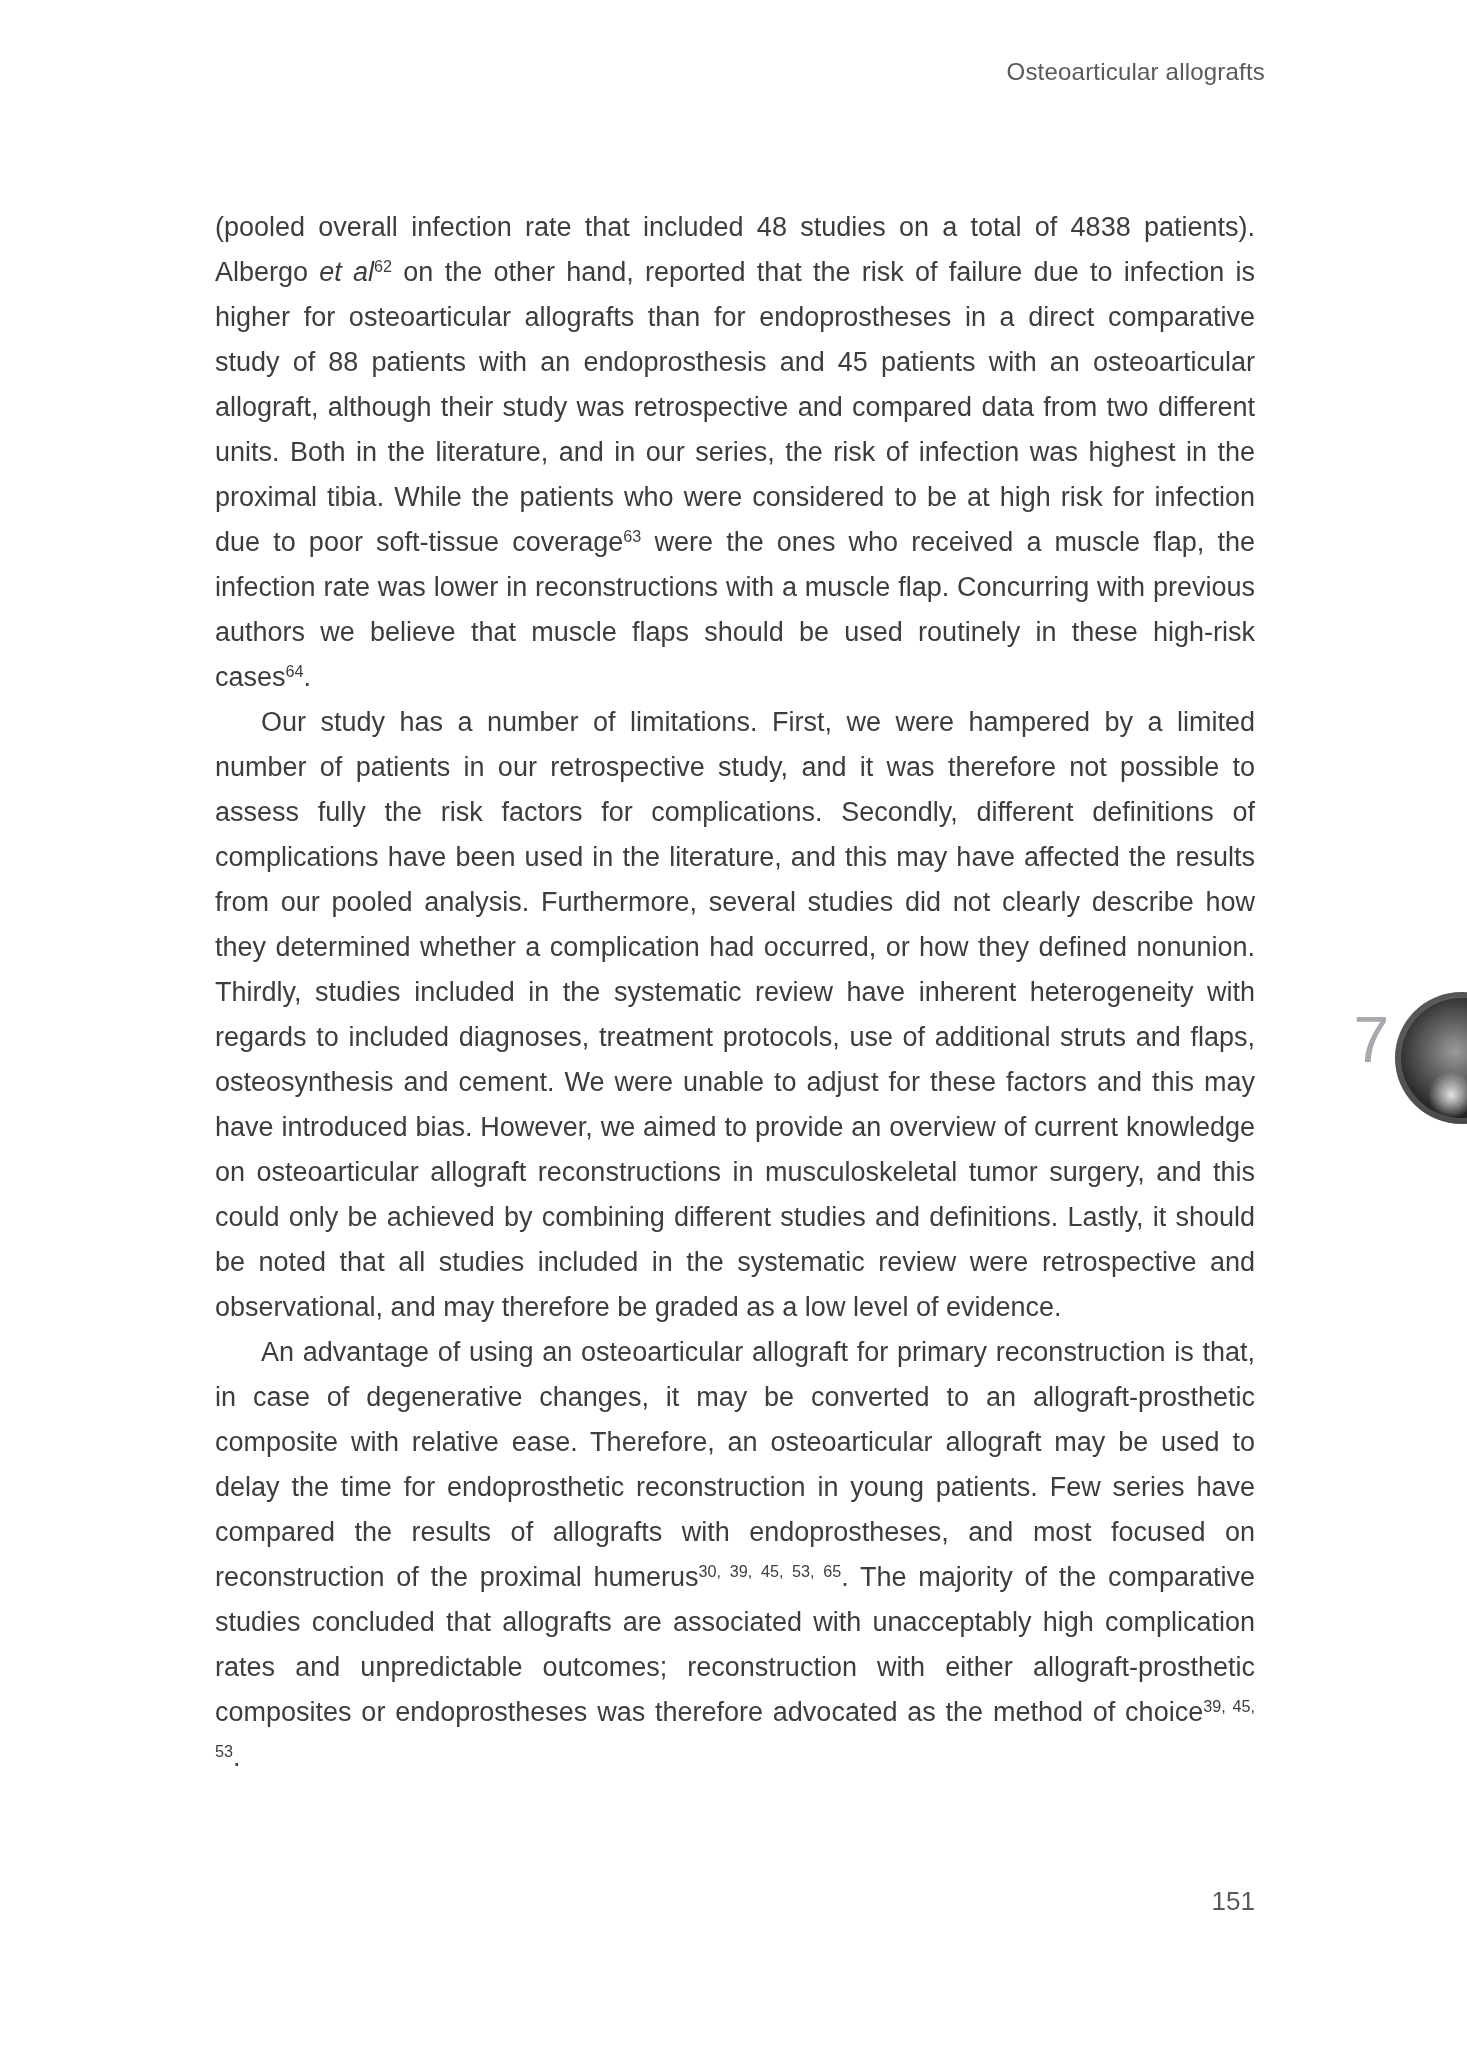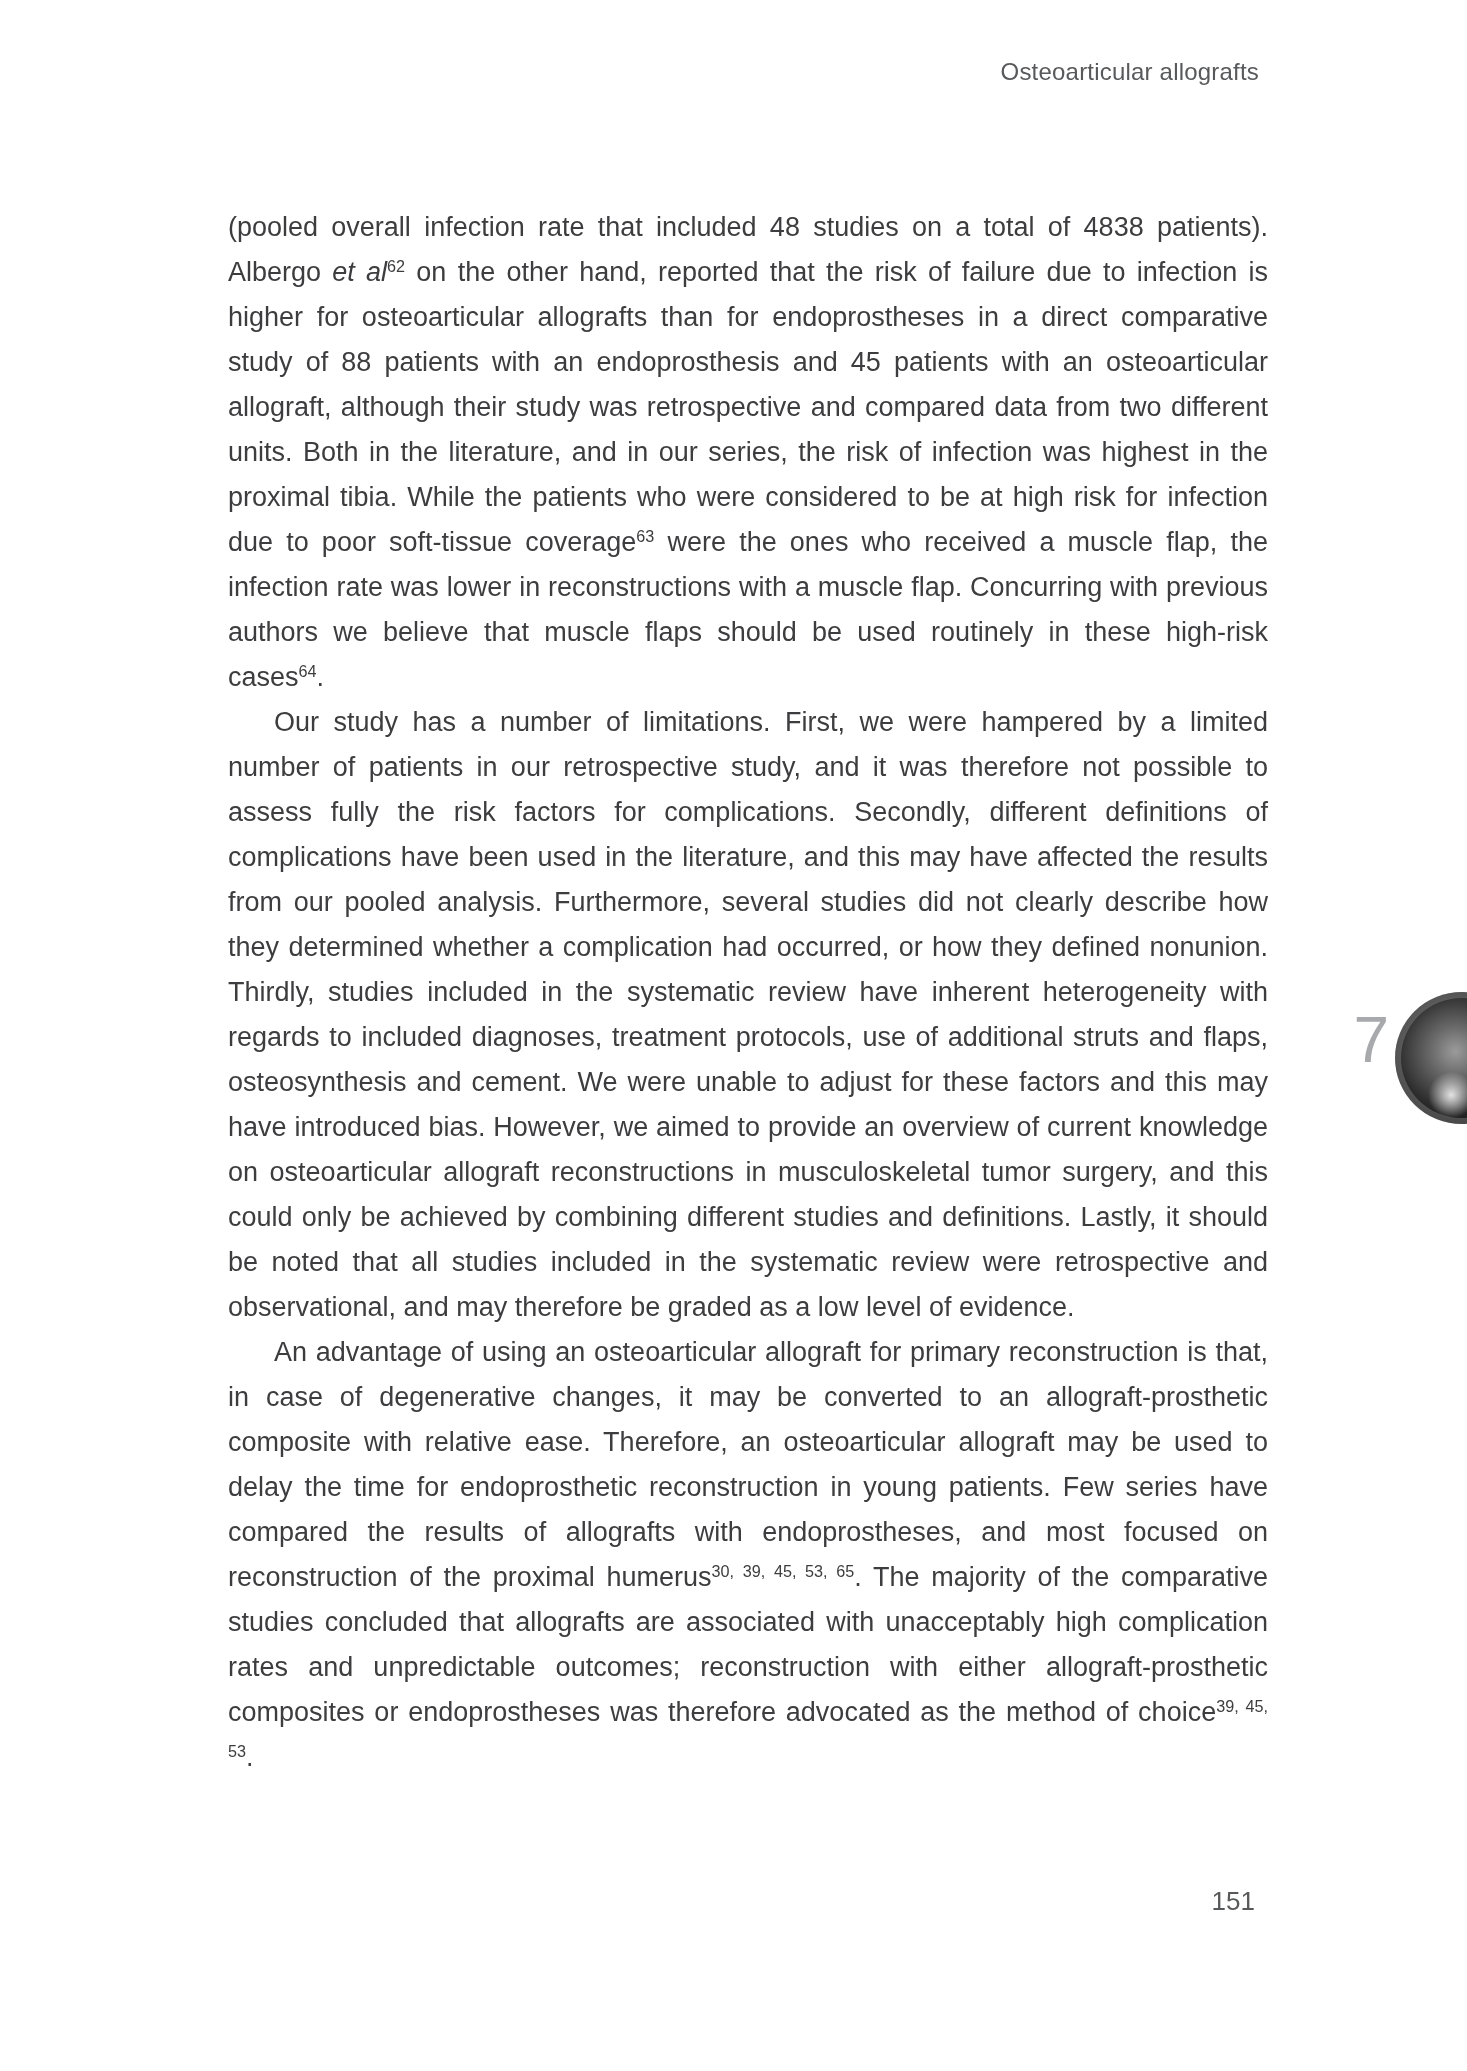--- a/index.html
+++ b/index.html
@@ -11,29 +11,29 @@
     position: relative;
     width: 1467px;
     height: 2071px;
     background: #ffffff;
     overflow: hidden;
     font-family: "Liberation Sans", sans-serif;
   }
   .running-header {
     position: absolute;
     top: 58px;
-    right: 208px;
+    right: 202px;
     font-size: 24px;
     color: #58595b;
     letter-spacing: 0.2px;
   }
   .body-text {
     position: absolute;
     top: 205px;
-    left: 228px;
+    left: 215px;
     width: 1040px;
     font-size: 27px;
     line-height: 45px;
     color: #3d3d3f;
     text-align: justify;
   }
   .body-text p {
     margin: 0;
     padding: 0;
   }

